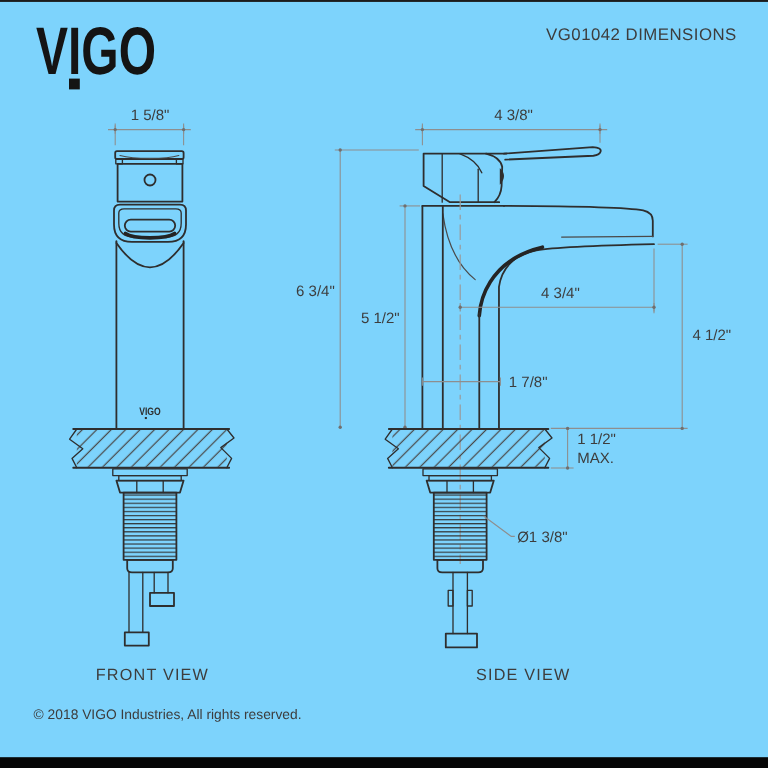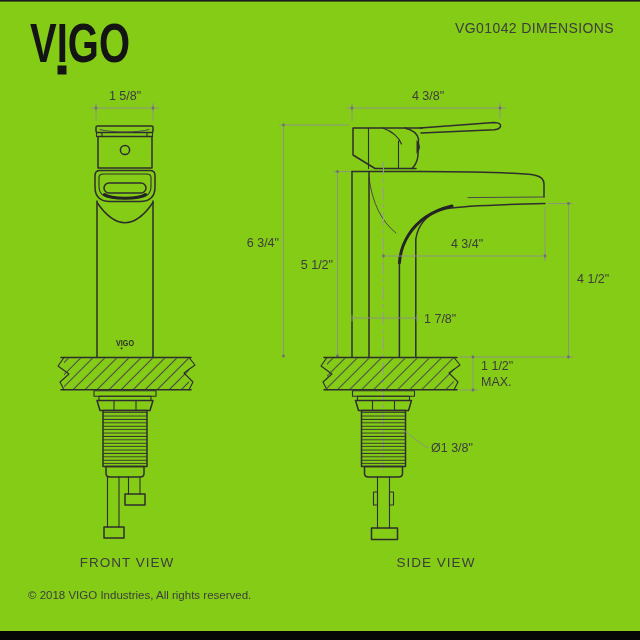--- a/index.html
+++ b/index.html
@@ -1,16 +1,16 @@
 <!DOCTYPE html>
 <html><head>
 <meta charset="utf-8">
 <style>
   html,body{margin:0;padding:0;background:#ffffff;}
-  .page{position:relative;width:640px;height:640px;background:#84cc16;overflow:hidden;}
+  .page{position:relative;width:640px;height:640px;background:#7dd3fc;overflow:hidden;}
   svg{display:block;}
   .ln{fill:none;stroke:#2e2e2e;stroke-width:1.5;stroke-linecap:round;stroke-linejoin:round;}
   .lnm{fill:none;stroke:#2e2e2e;stroke-width:1.1;stroke-linecap:round;stroke-linejoin:round;}
   .ln2{fill:none;stroke:#242424;stroke-width:3;stroke-linecap:round;stroke-linejoin:round;}
   .lnt{fill:none;stroke:#4a4a4a;stroke-width:1;stroke-linecap:round;}
   .thin{fill:none;stroke:#8e8e8e;stroke-width:0.9;}
   .dot{fill:#6f6f6f;}
   .cl{fill:none;stroke:#9a9a9a;stroke-width:1;stroke-dasharray:13 4 4 4;}
   .hatchln{stroke:#4a4a4a;stroke-width:1.05;}
   .threadln{stroke:#2e2e2e;stroke-width:0.95;}

